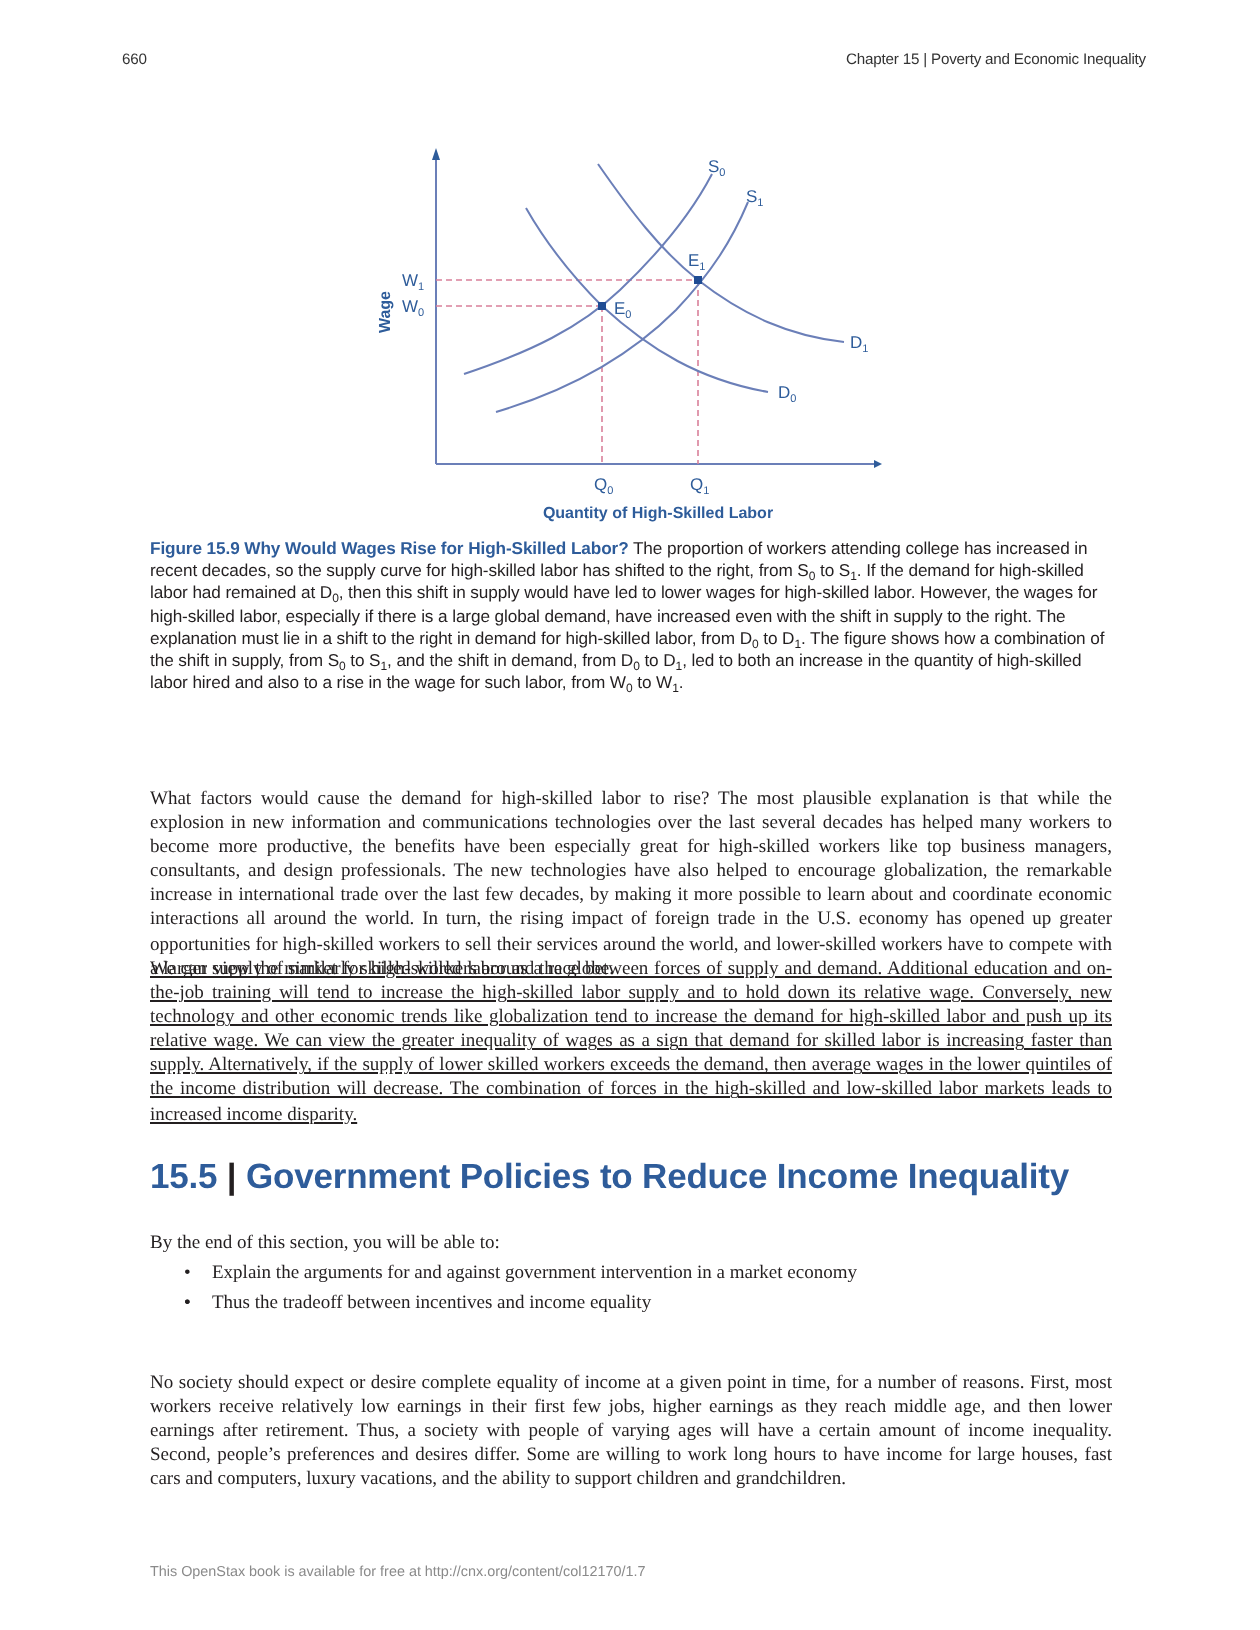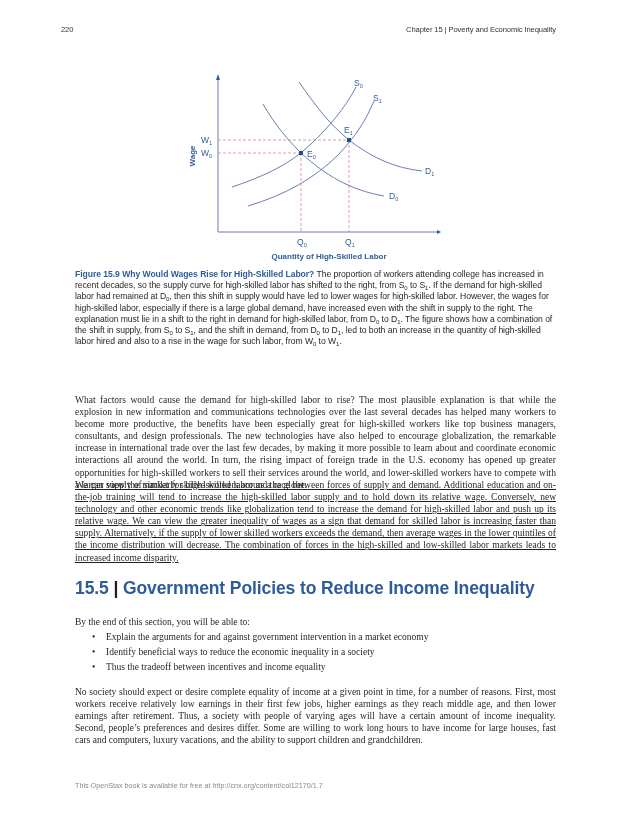--- a/index.html
+++ b/index.html
@@ -1,40 +1,40 @@
 <!DOCTYPE html>
 <html><head>
 <meta charset="utf-8">
 <style>
   html, body { margin: 0; padding: 0; background: #ffffff; }
   body { width: 630px; height: 815px; position: relative; overflow: hidden; font-family: "DejaVu Serif", serif; color: #231f20; }
   .hdr { position: absolute; top: 25px; font-family: "Liberation Sans", sans-serif; font-size: 7.6px; color: #333; letter-spacing: -0.1px; }
   #page-num { left: 61px; }
-  #chapter { right: 74px; }
+  #chapter { right: 57px; }
   #figure { position: absolute; left: 180px; top: 70px; width: 270px; height: 200px; }
   .caption { position: absolute; left: 75px; top: 269px; width: 480px; font-family: "Liberation Sans", sans-serif; font-size: 8.6px; line-height: 11.2px; color: #231f20; letter-spacing: -0.05px; }
   .caption .fig-label { color: #2e5c9a; font-weight: bold; }
   .para { position: absolute; left: 75px; width: 481px; font-family: "Liberation Serif", serif; font-size: 9.5px; line-height: 12.1px; text-align: justify; color: #231f20; }
   #p1 { top: 394px; }
   #p2 { top: 479px; text-decoration: underline; }
   #section-heading { position: absolute; left: 75px; top: 578px; font-family: "Liberation Sans", sans-serif; font-weight: bold; font-size: 17.5px; color: #2e5c9a; letter-spacing: -0.1px; white-space: nowrap; }
   #section-heading .bar { color: #231f20; }
   #objectives-intro { position: absolute; left: 75px; top: 617px; font-family: "Liberation Serif", serif; font-size: 9.5px; color: #231f20; }
   #objectives { position: absolute; left: 92px; top: 630px; margin: 0; padding: 0; list-style: none; font-family: "Liberation Serif", serif; font-size: 9.5px; line-height: 14.8px; color: #231f20; }
   #objectives li { position: relative; padding-left: 14px; }
   #objectives li .bullet { position: absolute; left: 0; top: 0; }
   #p3 { top: 686px; }
   #footer { position: absolute; left: 75px; top: 781px; font-family: "Liberation Sans", sans-serif; font-size: 7.2px; color: #8a8a8a; }
   sub { font-size: 70%; vertical-align: -2px; line-height: 0; }
   svg text { font-family: "Liberation Sans", sans-serif; }
 </style>
 </head>
 <body>
 
-<div class="hdr" id="page-num">220</div>
+<div class="hdr" id="page-num">660</div>
 <div class="hdr" id="chapter">Chapter 15 | Poverty and Economic Inequality</div>
 
 <svg id="figure" viewBox="180 70 270 200" xmlns="http://www.w3.org/2000/svg">
 
   <line x1="218" y1="232" x2="218" y2="78" stroke="#6b7fb8" stroke-width="1"></line>
   <polygon points="216,80 220,80 218,74" fill="#2e5c9a"></polygon>
   <line x1="218" y1="232" x2="438" y2="232" stroke="#6b7fb8" stroke-width="1"></line>
   <polygon points="437,230 437,234 441,232" fill="#2e5c9a"></polygon>
 
   <line x1="218" y1="140" x2="349" y2="140" stroke="#d9809a" stroke-width="0.8" stroke-dasharray="3,2"></line>
@@ -69,19 +69,19 @@
 <div class="caption"><span class="fig-label">Figure 15.9 Why Would Wages Rise for High-Skilled Labor?</span><span> The proportion of workers attending college has increased in recent decades, so the supply curve for high-skilled labor has shifted to the right, from S</span><sub>0</sub><span> to S</span><sub>1</sub><span>. If the demand for high-skilled labor had remained at D</span><sub>0</sub><span>, then this shift in supply would have led to lower wages for high-skilled labor. However, the wages for high-skilled labor, especially if there is a large global demand, have increased even with the shift in supply to the right. The explanation must lie in a shift to the right in demand for high-skilled labor, from D</span><sub>0</sub><span> to D</span><sub>1</sub><span>. The figure shows how a combination of the shift in supply, from S</span><sub>0</sub><span> to S</span><sub>1</sub><span>, and the shift in demand, from D</span><sub>0</sub><span> to D</span><sub>1</sub><span>, led to both an increase in the quantity of high-skilled labor hired and also to a rise in the wage for such labor, from W</span><sub>0</sub><span> to W</span><sub>1</sub><span>.</span></div>
 
 <p class="para" id="p1" style="margin:0">What factors would cause the demand for high-skilled labor to rise? The most plausible explanation is that while the explosion in new information and communications technologies over the last several decades has helped many workers to become more productive, the benefits have been especially great for high-skilled workers like top business managers, consultants, and design professionals. The new technologies have also helped to encourage globalization, the remarkable increase in international trade over the last few decades, by making it more possible to learn about and coordinate economic interactions all around the world. In turn, the rising impact of foreign trade in the U.S. economy has opened up greater opportunities for high-skilled workers to sell their services around the world, and lower-skilled workers have to compete with a larger supply of similarly skilled workers around the globe.</p>
 <p class="para" id="p2" style="margin:0">We can view the market for high-skilled labor as a race between forces of supply and demand. Additional education and on-the-job training will tend to increase the high-skilled labor supply and to hold down its relative wage. Conversely, new technology and other economic trends like globalization tend to increase the demand for high-skilled labor and push up its relative wage. We can view the greater inequality of wages as a sign that demand for skilled labor is increasing faster than supply. Alternatively, if the supply of lower skilled workers exceeds the demand, then average wages in the lower quintiles of the income distribution will decrease. The combination of forces in the high-skilled and low-skilled labor markets leads to increased income disparity.</p>
 
 <div id="section-heading"><span>15.5</span><span class="bar" style="white-space:pre"> | </span><span>Government Policies to Reduce Income Inequality</span></div>
 
 <div id="objectives-intro">By the end of this section, you will be able to:</div>
 <ul id="objectives">
   <li><span class="bullet">•</span><span>Explain the arguments for and against government intervention in a market economy</span></li>
-  <li><span class="bullet">•</span><span>Identify beneficial ways to reduce the economic inequality in a society</span></li>
+  <li><span class="bullet">•</span></li>
   <li><span class="bullet">•</span><span>Thus the tradeoff between incentives and income equality</span></li>
 </ul>
 
 <p class="para" id="p3" style="margin:0">No society should expect or desire complete equality of income at a given point in time, for a number of reasons. First, most workers receive relatively low earnings in their first few jobs, higher earnings as they reach middle age, and then lower earnings after retirement. Thus, a society with people of varying ages will have a certain amount of income inequality. Second, people’s preferences and desires differ. Some are willing to work long hours to have income for large houses, fast cars and computers, luxury vacations, and the ability to support children and grandchildren.</p>
 
 <div id="footer">This OpenStax book is available for free at http://cnx.org/content/col12170/1.7</div>
 
 </body></html>

